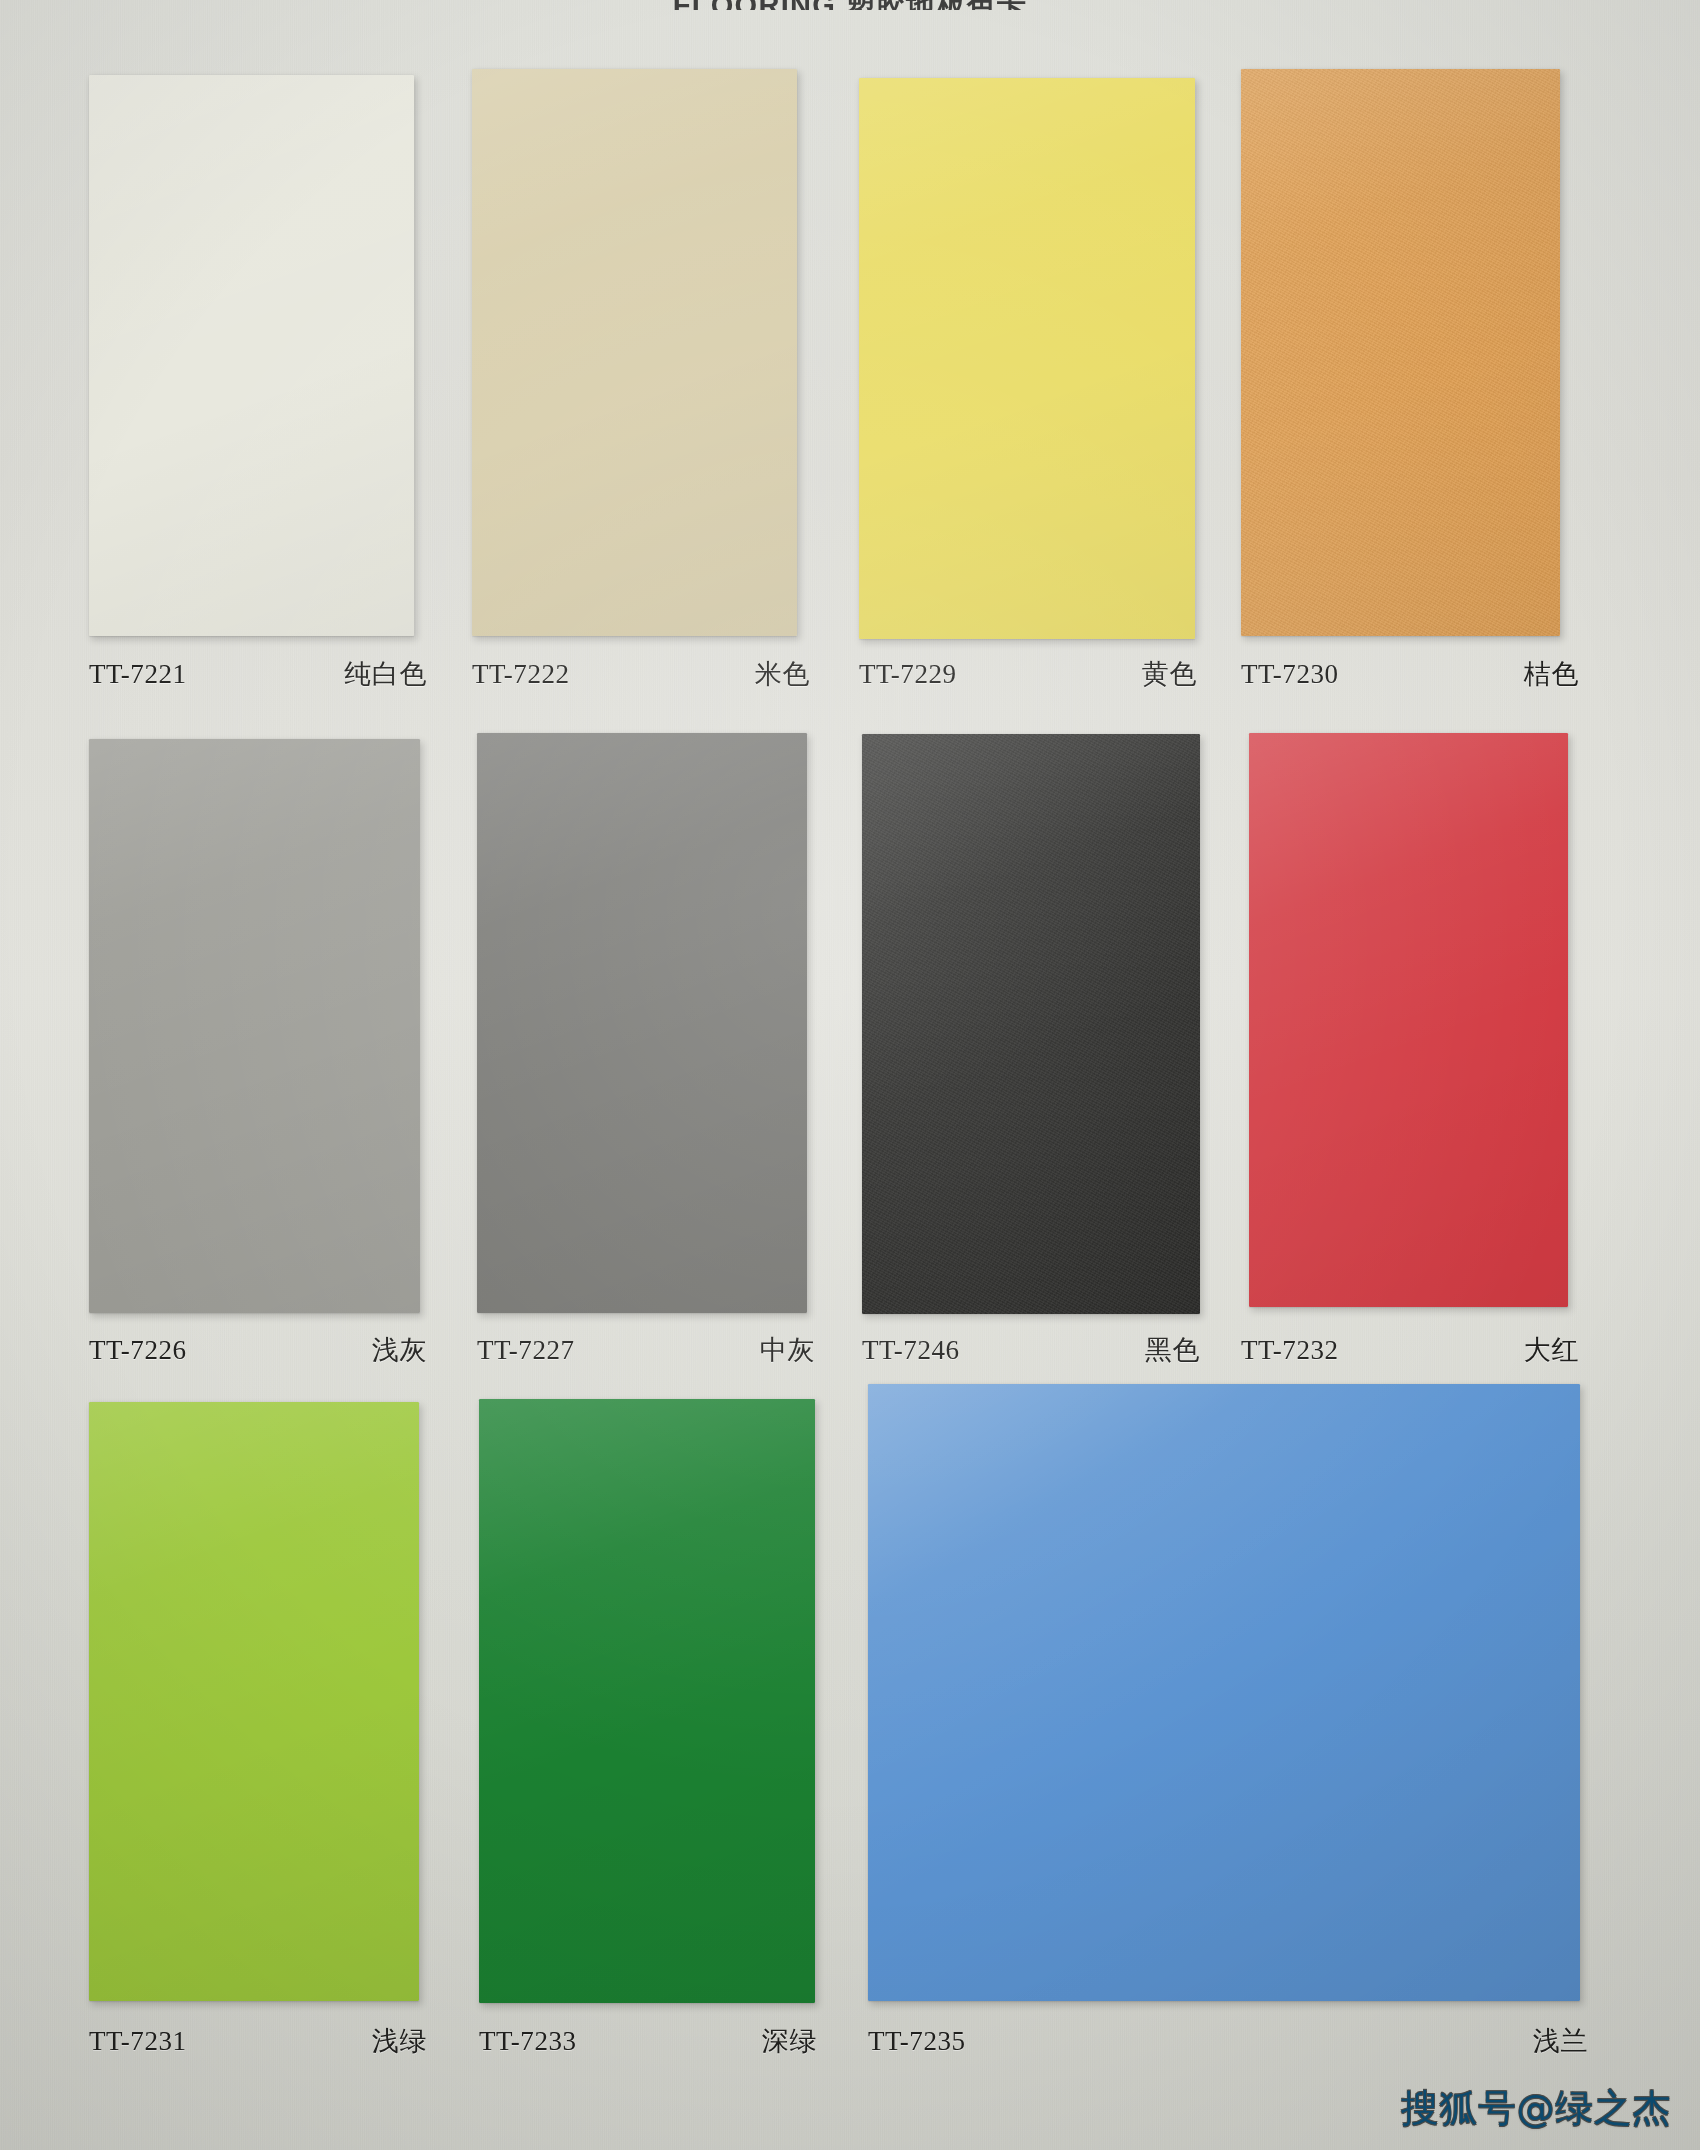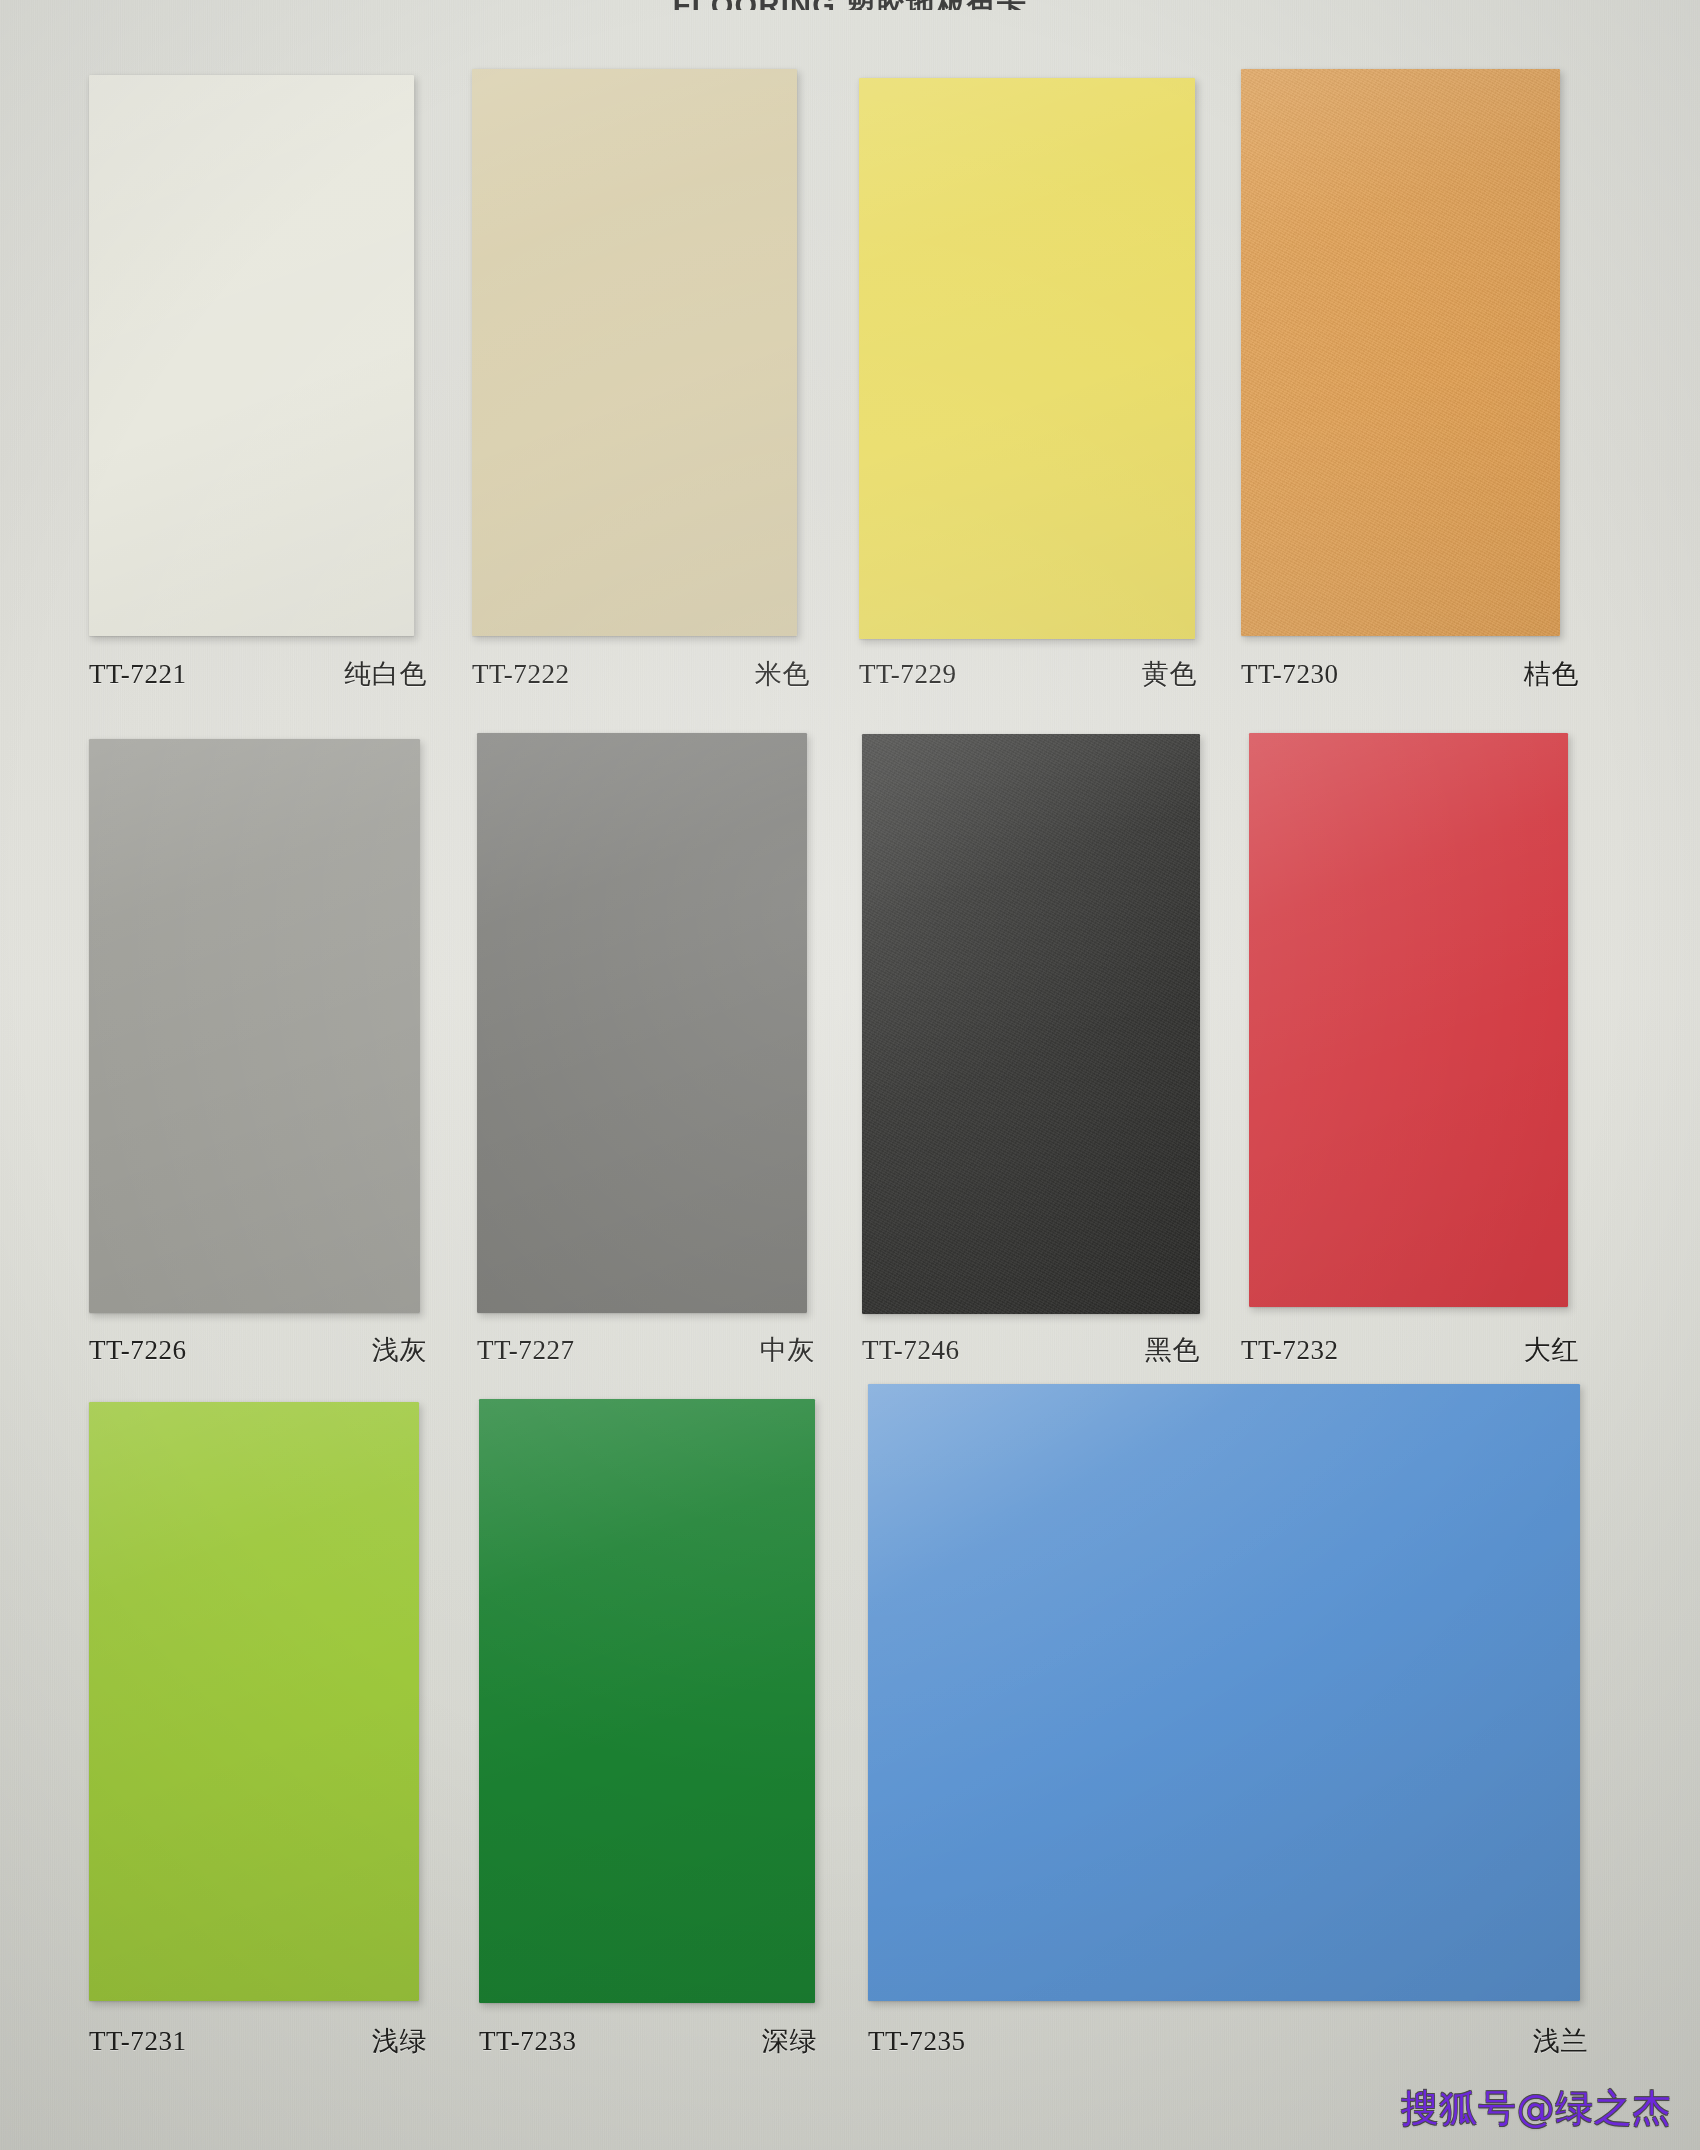--- a/index.html
+++ b/index.html
@@ -85,21 +85,21 @@
     white-space:nowrap;
   }
   .labelrow .code{font-family:"Liberation Serif","DejaVu Serif",serif;font-weight:400;}
   .labelrow .cname{font-family:"DejaVu Sans","Liberation Sans",sans-serif;font-weight:500;}
 
   #watermark{
     position:absolute;
     right:29px;bottom:16.6px;
     font-size:38px;
     font-family:"DejaVu Sans","Liberation Sans",sans-serif;
-    color:#6d28d9;
+    color:#0c4a6e;
     text-shadow:
       -0.6px -0.6px 0 #4a4a48, 0.6px -0.6px 0 #4a4a48,
       -0.6px  0.6px 0 #4a4a48, 0.6px  0.6px 0 #4a4a48,
        0 1.3px 2.5px rgba(0,0,0,0.22);
     letter-spacing:0.6px;
     white-space:nowrap;
   }
 </style>
 </head>
 <body>

